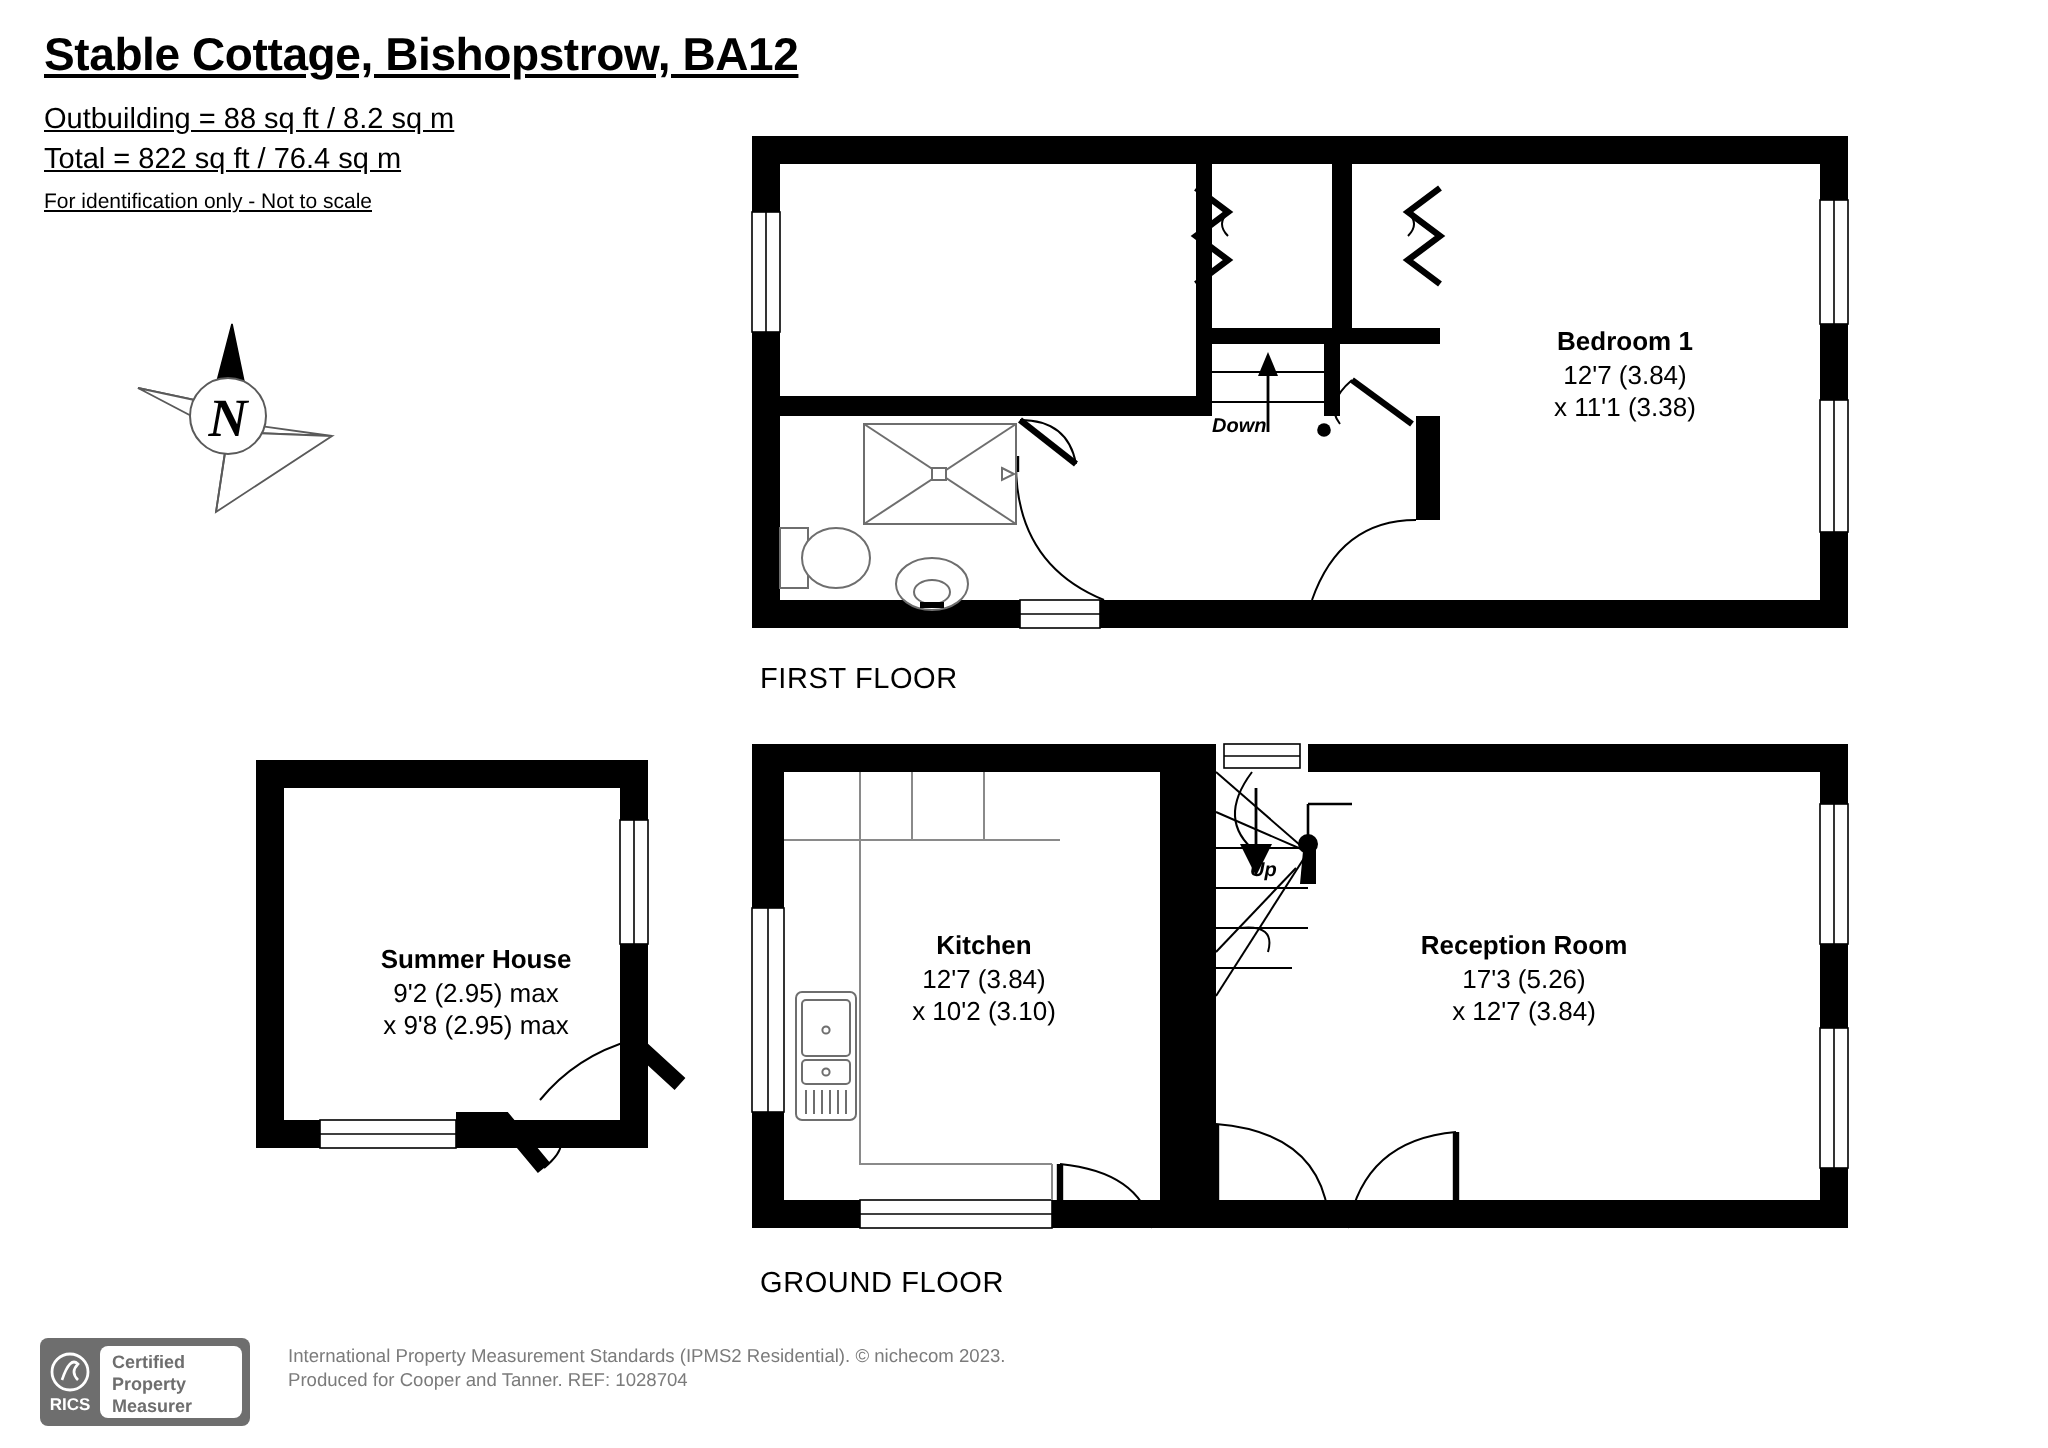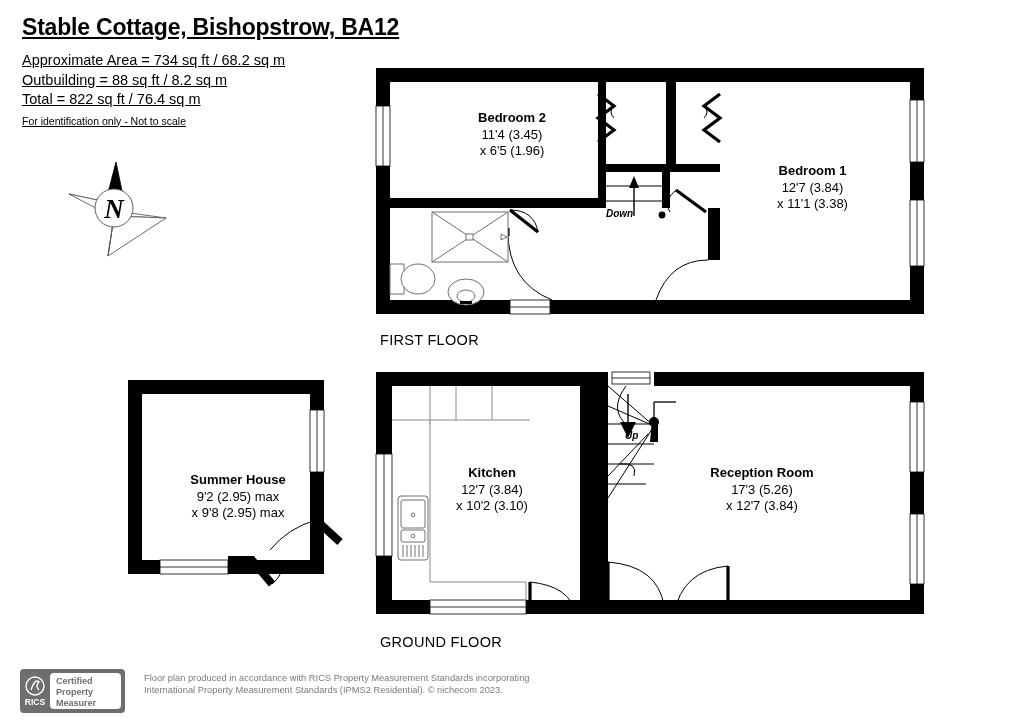--- a/index.html
+++ b/index.html
@@ -122,21 +122,20 @@
 
   svg { display: block; }
 </style>
 </head>
 <body>
 
 <div id="stage">
 
   <div id="header">
     <h1 id="title">Stable Cottage, Bishopstrow, BA12</h1>
-    <p class="area-line">Approximate Area = 734 sq ft / 68.2 sq m</p>
     <p class="area-line">Outbuilding = 88 sq ft / 8.2 sq m</p>
     <p class="area-line">Total = 822 sq ft / 76.4 sq m</p>
     <p id="disclaimer">For identification only - Not to scale</p>
   </div>
 
   <div id="compass">
     <svg width="120" height="110" viewBox="0 0 120 110">
 
       <g fill="#ffffff" stroke="#5a5a5a" stroke-width="0.9">
         <polygon points="60,48 13,38 60,55"></polygon>
@@ -238,25 +237,20 @@
       <g>
         <ellipse cx="96" cy="232" rx="18" ry="13"></ellipse>
         <ellipse cx="96" cy="236" rx="9" ry="6"></ellipse>
         <rect x="90" y="241" width="12" height="3" fill="#000000" stroke="none"></rect>
       </g>
     </g>
   </svg>
 
   <div class="floor-label" id="first-floor-label">FIRST FLOOR</div>
 
-  <div class="room-label" style="left:422px;top:110px;width:180px;">
-    <span class="rname">Bedroom 2</span>
-    <span class="rdim">11'4 (3.45)</span>
-    <span class="rdim">x 6'5 (1.96)</span>
-  </div>
 
   <div class="room-label" style="left:725px;top:163px;width:175px;">
     <span class="rname">Bedroom 1</span>
     <span class="rdim">12'7 (3.84)</span>
     <span class="rdim">x 11'1 (3.38)</span>
   </div>
 
   <div class="stair-label" style="left:606px;top:208px;">Down</div>
 
   <svg id="ground-floor-plan" style="position:absolute;left:370px;top:366px;" width="560" height="254" viewBox="0 0 560 254">
@@ -401,18 +395,18 @@
 
       <circle cx="15" cy="17" r="9" fill="none" stroke="#ffffff" stroke-width="1.4"></circle>
       <path d="M11 21 Q15 9 19 13 Q15 17 19 21" fill="none" stroke="#ffffff" stroke-width="1.3"></path>
       <text x="15" y="36" text-anchor="middle" font-family="Liberation Sans, sans-serif" font-size="8.5" font-weight="bold" fill="#ffffff">RICS</text>
       <text x="36" y="15" font-family="Liberation Sans, sans-serif" font-size="9" font-weight="bold" fill="#6e6e6e">Certified</text>
       <text x="36" y="26" font-family="Liberation Sans, sans-serif" font-size="9" font-weight="bold" fill="#6e6e6e">Property</text>
       <text x="36" y="37" font-family="Liberation Sans, sans-serif" font-size="9" font-weight="bold" fill="#6e6e6e">Measurer</text>
     </svg>
 
     <div id="footer-text">
-      <p>Floor plan produced in accordance with RICS Property Measurement Standards incorporating</p>
       <p>International Property Measurement Standards (IPMS2 Residential).   © nichecom 2023.</p>
+      <p>Produced for Cooper and Tanner.   REF: 1028704</p>
     </div>
   </div>
 
 </div>
 
 </body></html>

